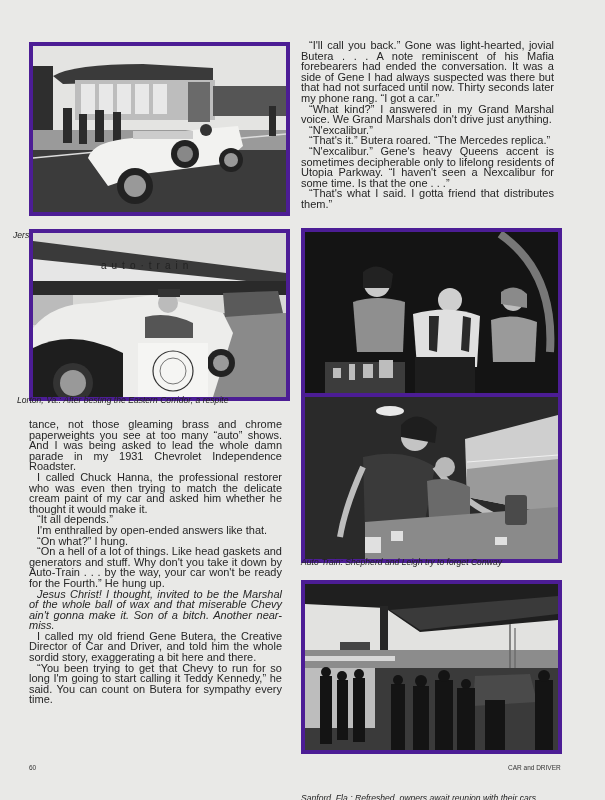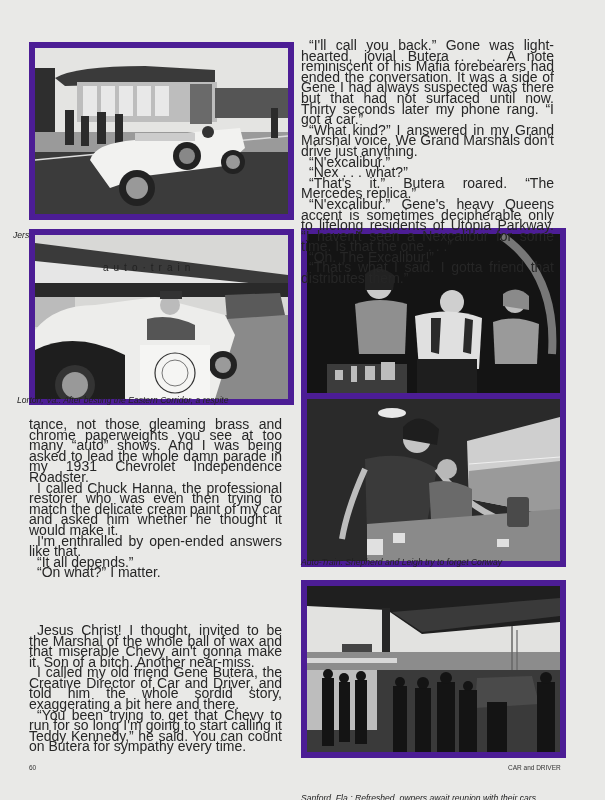--- a/index.html
+++ b/index.html
@@ -2,27 +2,27 @@
 <html><head>
 <meta charset="utf-8">
 <style>
   html, body { margin: 0; padding: 0; }
   body {
     width: 605px; height: 800px; position: relative; overflow: hidden;
     background: #e9e9e7;
     font-family: "Liberation Sans", sans-serif;
     color: #2a2a2a;
   }
-  .photo { position: absolute; border: 6px solid #4c1d95; overflow: hidden; background: #777; }
+  .photo { position: absolute; border: 4px solid #4c1d95; overflow: hidden; background: #777; }
   .caption {
     position: absolute; font-style: italic; font-size: 8.6px; line-height: 11px;
     color: #222; white-space: nowrap;
   }
   .col {
-    position: absolute; font-size: 14px; line-height: 10.6px; text-align: justify;
+    position: absolute; font-size: 11px; line-height: 10.6px; text-align: justify;
     color: #262626;
   }
   .col p { margin: 0; text-indent: 8px; }
   .col p.noindent { text-indent: 0; }
   .folio { position: absolute; font-size: 6.5px; color: #333; }
   svg { display: block; }
 </style>
 </head>
 <body>
 
@@ -197,32 +197,31 @@
         <circle cx="239" cy="92" r="6"></circle>
     </g>
   </svg>
 </div>
 <div class="caption" style="left:301px; top:793px;">Sanford, Fla.: Refreshed, owners await reunion with their cars</div>
 
 <div class="col" style="left:301px; top:40px; width:253px;">
   <p>“I'll call you back.” Gone was light-hearted, jovial Butera . . . A note reminiscent of his Mafia forebearers had ended the conversation. It was a side of Gene I had always suspected was there but that had not surfaced until now. Thirty seconds later my phone rang. “I got a car.”</p>
   <p>“What kind?” I answered in my Grand Marshal voice. We Grand Marshals don't drive just anything.</p>
   <p>“N'excalibur.”</p>
-  <p>“Nex . . . what?”</p>
   <p>“That's it.” Butera roared. “The Mercedes replica.”</p>
   <p>“N'excalibur.” Gene's heavy Queens accent is sometimes decipherable only to lifelong residents of Utopia Parkway. “I haven't seen a Nexcalibur for some time. Is that the one . . .”</p>
-  <p>“Oh. The Excalibur!”</p>
   <p>“That's what I said. I gotta friend that distributes them.”</p>
 </div>
 
 <div class="col" style="left:29px; top:419px; width:253px;">
   <p class="noindent">tance, not those gleaming brass and chrome paperweights you see at too many “auto” shows. And I was being asked to lead the whole damn parade in my 1931 Chevrolet Independence Roadster.</p>
   <p>I called Chuck Hanna, the professional restorer who was even then trying to match the delicate cream paint of my car and asked him whether he thought it would make it.</p>
+  <p>“It all depends.”</p>
   <p>I'm enthralled by open-ended answers like that.</p>
-  <p>“It all depends.”</p>
-  <p>“On what?” I matter.</p>
-  <p style="margin-top:47px;">Jesus Christ! I thought, invited to be the Marshal of the whole ball of wax and that miserable Chevy ain't gonna make it. Son of a bitch. Another near-miss.</p>
+  <p>“On what?” I hung.</p>
+  <p>“On a hell of a lot of things. Like head gaskets and generators and stuff. Why don't you take it down by Auto-Train . . . by the way, your car won't be ready for the Fourth.” He hung up.</p>
+  <p style="font-style:italic;">Jesus Christ! I thought, invited to be the Marshal of the whole ball of wax and that miserable Chevy ain't gonna make it. Son of a bitch. Another near-miss.</p>
   <p>I called my old friend Gene Butera, the Creative Director of Car and Driver, and told him the whole sordid story, exaggerating a bit here and there.</p>
   <p>“You been trying to get that Chevy to run for so long I'm going to start calling it Teddy Kennedy,” he said. You can count on Butera for sympathy every time.</p>
 </div>
 
 <div class="folio" style="left:29px; top:764px;">60</div>
 <div class="folio" style="left:508px; top:764px;">CAR and DRIVER</div>
 
 </body></html>

